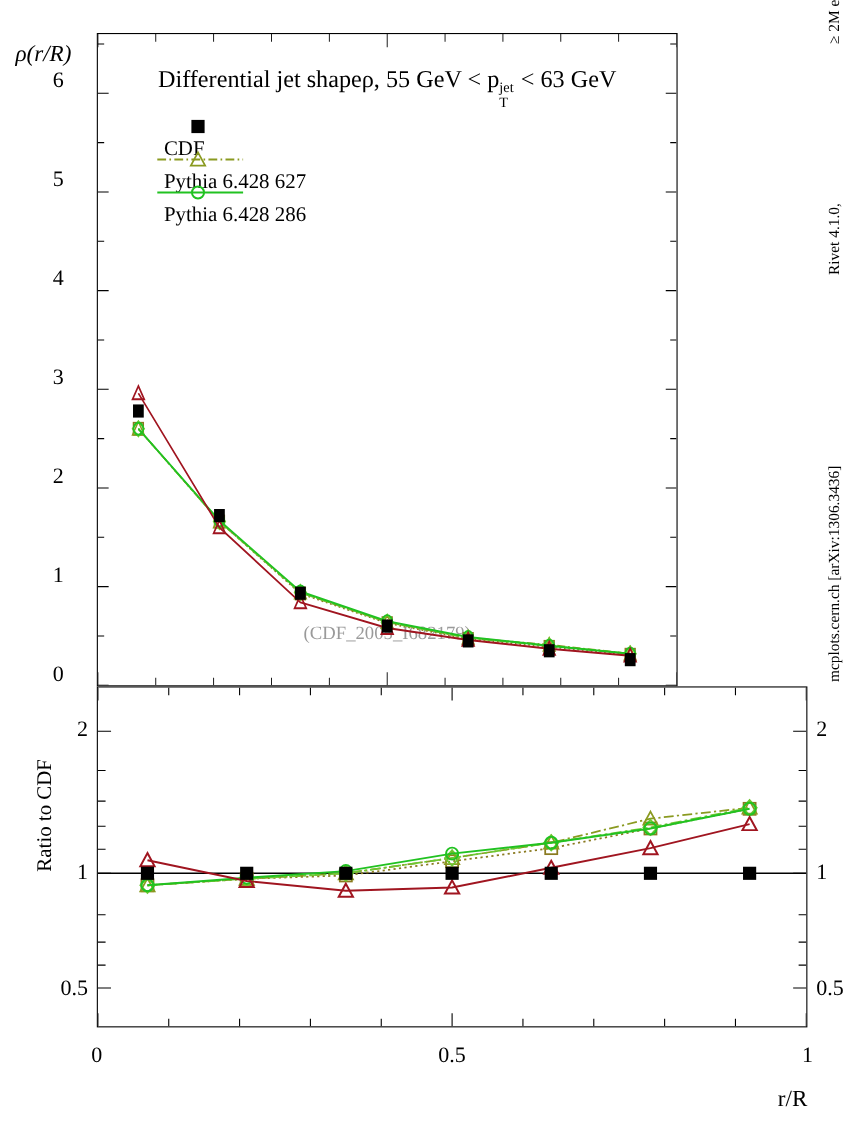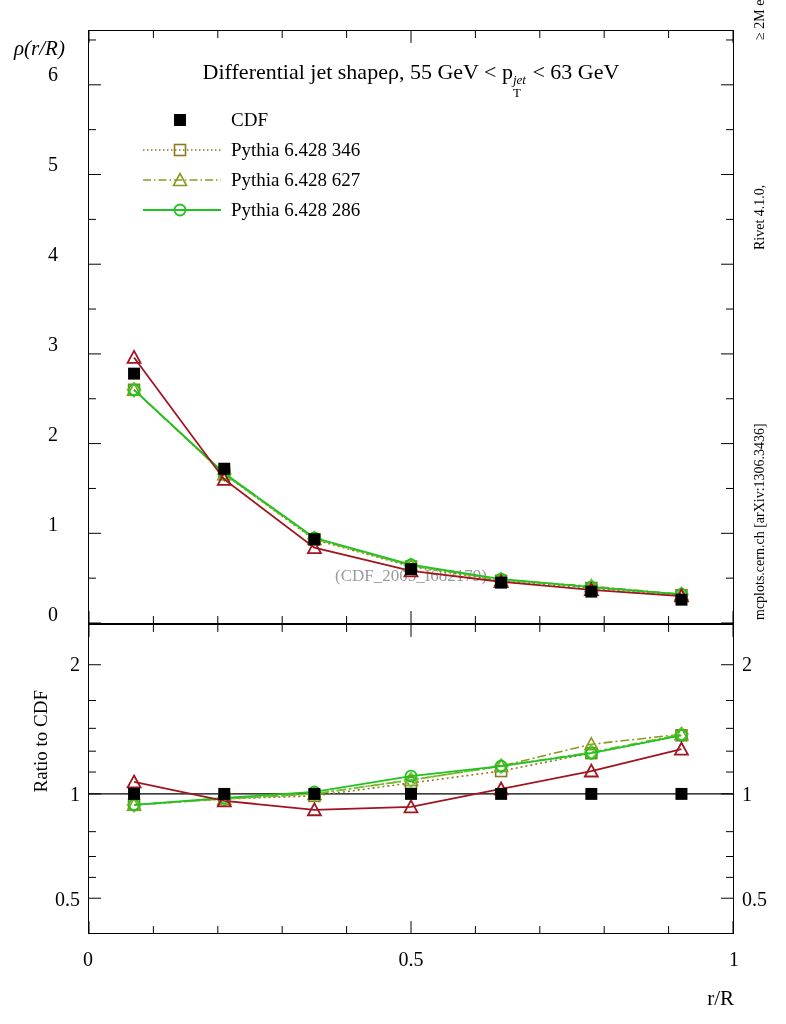--- a/index.html
+++ b/index.html
@@ -31,21 +31,21 @@
   }
 
   
   .frame {
     position: absolute;
     border: 1px solid #000;
     box-sizing: border-box;
     background: #fff;
   }
   
-  #mainframe { left: 88px; top: 30px; width: 646px; height: 594px; }
+  #mainframe { left: 88px; top: 30px; width: 528px; height: 594px; }
   
   #ratioframe { left: 88px; top: 624px; width: 646px; height: 310px; }
 
   .plotarea { position: absolute; inset: 0; overflow: hidden; }
 
   svg.lines { position: absolute; inset: 0; width: 100%; height: 100%; overflow: visible; }
 
   
   .tick-lbl {
     position: absolute;
@@ -93,33 +93,34 @@
   
   #plot-title {
     position: absolute;
     left: 50%;
     transform: translateX(-50%);
     top: 28px;
     font-size: 22px;
     white-space: nowrap;
   }
   .ptjet { display: inline-block; position: relative; }
-  .ptjet .sups { position: absolute; left: 100%; top: -0.55em; font-size: 13px; font-style: italic; }
+  .ptjet .sups { position: absolute; left: 100%; top: -0.55em; font-size: 13px; }
   .ptjet .subs { position: absolute; left: 100%; top: 0.45em; font-size: 13px; }
 
   
   #legend {
     position: absolute;
     left: 52px; top: 74px;
     font-size: 19px;
   }
   .leg-row {
     display: flex;
-    align-items: center;
+    align-items: flex-start;
     height: 30px;
+    flex-direction: column;
   }
   .leg-key { width: 82px; height: 20px; position: relative; flex: none; }
   .leg-key svg { position: absolute; left: 0; top: 0; width: 82px; height: 20px; overflow: visible; }
   .leg-text { padding-left: 8px; white-space: nowrap; }
 
   
   #watermark {
     position: absolute;
     left: 50%; transform: translateX(-50%);
     top: 535px;
@@ -150,29 +151,20 @@
       </div>
 
       <div id="legend">
         <div class="leg-row">
           <span class="leg-key">
             <svg viewBox="0 0 82 20">
                 <rect x="33" y="4" width="12" height="12" fill="#000"></rect>
               </svg>
           </span>
           <span class="leg-text">CDF</span>
-        </div>
-        <div class="leg-row">
-          <span class="leg-key">
-            <svg viewBox="0 0 82 20">
-              <line x1="2" y1="10" x2="80" y2="10" stroke="#8a7a20" stroke-width="1.6" stroke-dasharray="1.5,2.5"></line>
-              <rect x="33.5" y="4.5" width="11" height="11" fill="none" stroke="#8a7a20" stroke-width="1.6"></rect>
-            </svg>
-          </span>
-          <span class="leg-text">Pythia 6.428 346</span>
         </div>
         <div class="leg-row">
           <span class="leg-key">
             <svg viewBox="0 0 82 20">
               <line x1="2" y1="10" x2="80" y2="10" stroke="#8a9a20" stroke-width="1.6" stroke-dasharray="8,3,1.5,3"></line>
               <polygon points="39,3.5 45.5,15.5 32.5,15.5" fill="none" stroke="#8a9a20" stroke-width="1.6"></polygon>
             </svg>
           </span>
           <span class="leg-text">Pythia 6.428 627</span>
         </div>

